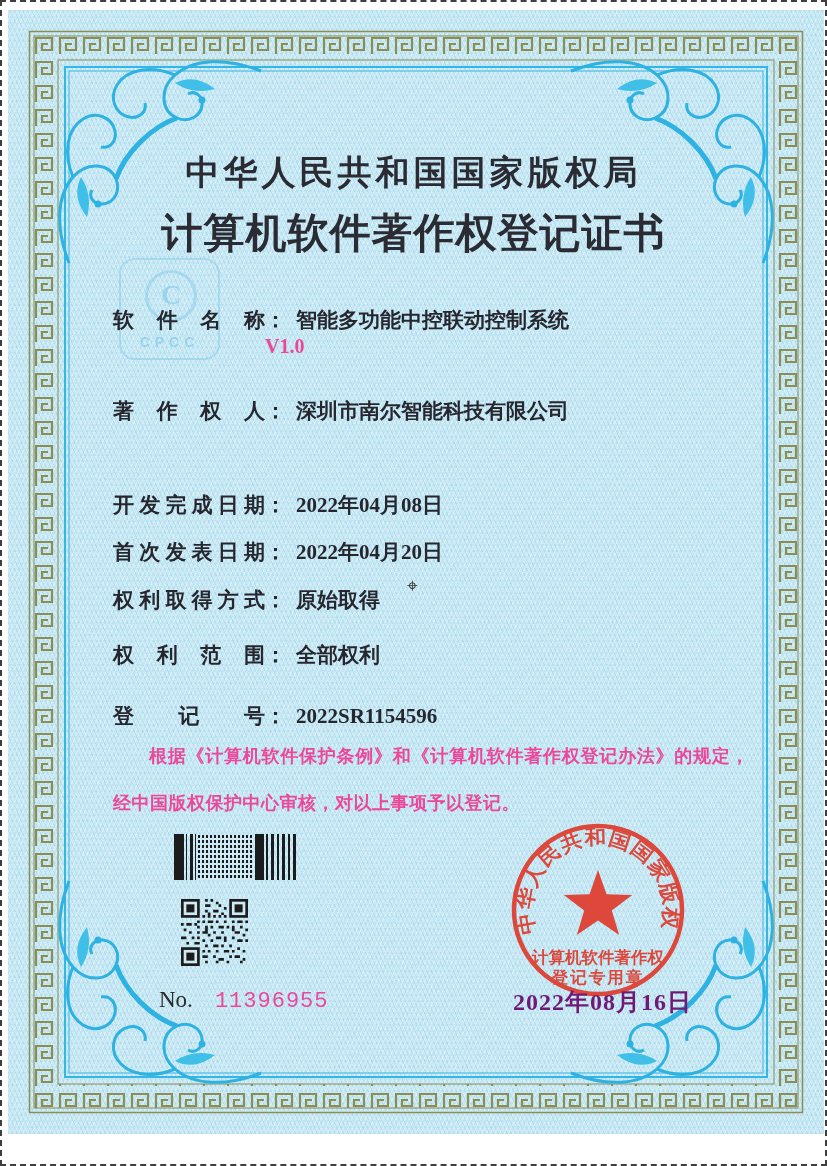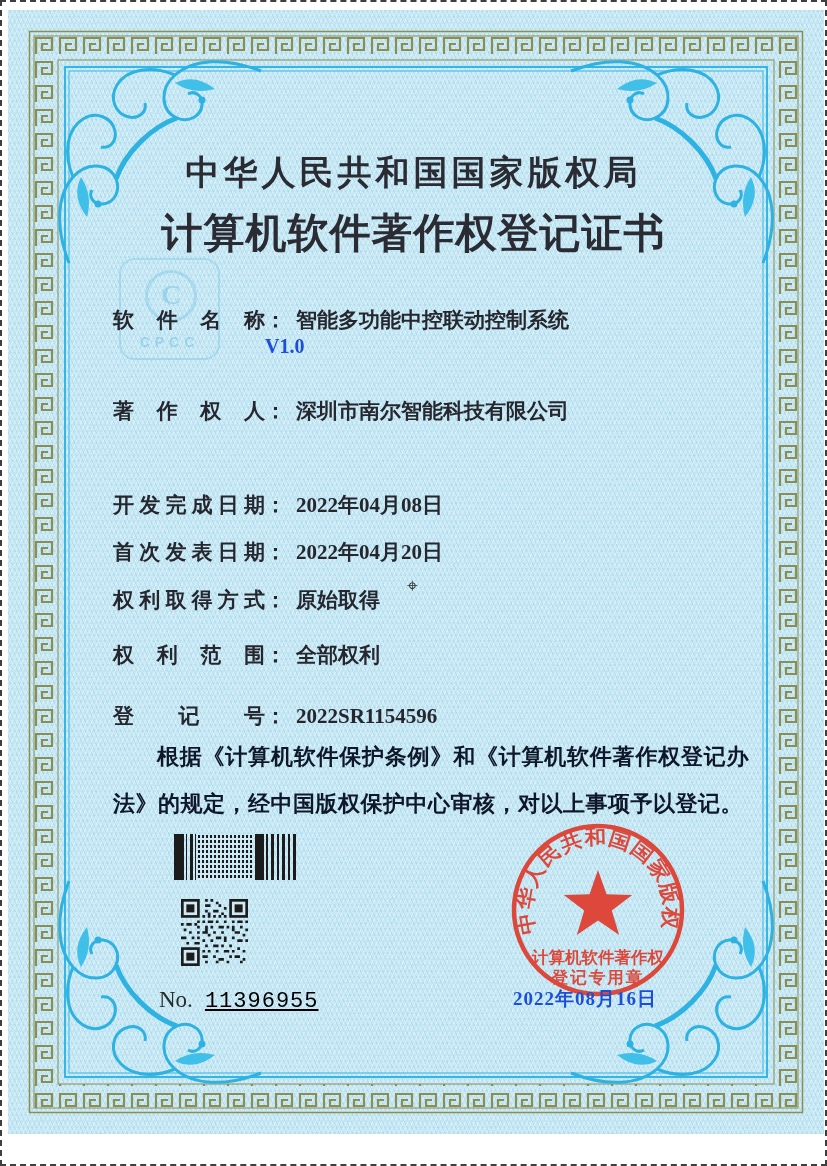--- a/index.html
+++ b/index.html
@@ -19,44 +19,44 @@
   }
   #frame{position:absolute;left:6px;top:8px;width:816px;height:1124px;}
   .abs{position:absolute;}
   #title1{left:0;right:0;top:148px;text-align:center;font-size:34px;font-weight:bold;letter-spacing:4px;color:#2b2b33;}
   #title2{left:0;right:0;top:204px;text-align:center;font-size:41px;font-weight:bold;letter-spacing:1px;color:#2b2b33;}
   #certno{left:517px;top:262px;font-size:19px;font-weight:bold;color:#26262e;}
   #certno .val{margin-left:13px;}
   .row{left:111px;font-size:21px;font-weight:bold;color:#26262e;white-space:nowrap;}
   .row .lbl{display:inline-block;width:152px;text-align:justify;text-align-last:justify;vertical-align:top;}
   .row .val{margin-left:10px;}
-  #row0{top:304px;} #row0b{left:263px;top:333px;font-size:20px;font-weight:bold;color:#1d4ed8;}
+  #row0{top:304px;} #row0b{left:263px;top:333px;font-size:20px;font-weight:bold;color:#ec4899;}
   #row1{top:395px;} #row2{top:489px;} #row3{top:536px;} #row4{top:584px;} #row5{top:631px;margin-top:8px;} #row6{top:700px;}
   #sparkle{left:405px;top:573px;font-size:19px;color:#2e2e2e;}
-  #statement{left:111px;top:731px;width:636px;font-size:22px;font-weight:bold;line-height:47px;
-    color:#0f172a;text-align:justify;text-indent:2em;letter-spacing:0.5px;}
+  #statement{left:111px;top:731px;width:636px;font-size:18px;font-weight:bold;line-height:47px;
+    color:#ec4899;text-align:justify;text-indent:2em;letter-spacing:0.5px;}
   
   #barcode{
     left:172px;top:832px;width:122px;height:46px;
     background-image:
       repeating-linear-gradient(0deg, #cfeaf4 0 2px, rgba(0,0,0,0) 2px 5px),
       repeating-linear-gradient(90deg, #1c1c1c 0 2px, rgba(0,0,0,0) 2px 4px),
       repeating-linear-gradient(90deg, #1c1c1c 0 3px, rgba(0,0,0,0) 3px 5px, #1c1c1c 5px 6px, rgba(0,0,0,0) 6px 9px),
       linear-gradient(#1c1c1c,#1c1c1c),
       linear-gradient(#1c1c1c,#1c1c1c),
       repeating-linear-gradient(90deg, #1c1c1c 0 2px, rgba(0,0,0,0) 2px 5px, #1c1c1c 5px 8px, rgba(0,0,0,0) 8px 11px);
     background-size:56px 100%,56px 100%,17px 100%,7px 100%,9px 100%,30px 100%;
     background-position:24px 0,24px 0,7px 0,0 0,81px 0,92px 0;
     background-repeat:no-repeat;
   }
   #qr{left:179px;top:897px;width:67px;height:67px;}
   #serial{left:157px;top:985px;font-size:23px;color:#2a2a2a;white-space:nowrap;}
-  #serial .num{font-family:"Liberation Mono","DejaVu Sans Mono",monospace;color:#000000;font-size:22px;letter-spacing:1px;margin-left:12px;text-decoration:underline;}
+  #serial .num{font-family:"Liberation Mono","DejaVu Sans Mono",monospace;color:#ec4899;font-size:22px;letter-spacing:1px;margin-left:22px;}
   #seal{left:506px;top:820px;width:180px;height:180px;opacity:0.92;}
-  #sealdate{left:511px;top:984px;font-size:19px;font-weight:bold;letter-spacing:1px;color:#1d4ed8;}
+  #sealdate{left:511px;top:984px;font-size:24px;font-weight:bold;letter-spacing:1px;color:#701a75;}
   
   #wm{left:117px;top:256px;width:97px;height:98px;border:2px solid rgba(105,190,225,0.55);
       border-radius:16px;opacity:0.65;}
   #wm .ring{position:absolute;left:24px;top:10px;width:46px;height:46px;border:3px solid rgba(105,190,225,0.55);
       border-radius:50%;color:rgba(105,190,225,0.7);font-size:28px;font-weight:bold;text-align:center;line-height:44px;}
   #wm .cap{position:absolute;left:0;right:0;bottom:8px;text-align:center;font-size:14px;font-weight:bold;
       letter-spacing:5px;color:rgba(105,190,225,0.75);font-family:"Liberation Sans",sans-serif;}
 </style>
 </head>
 <body>

